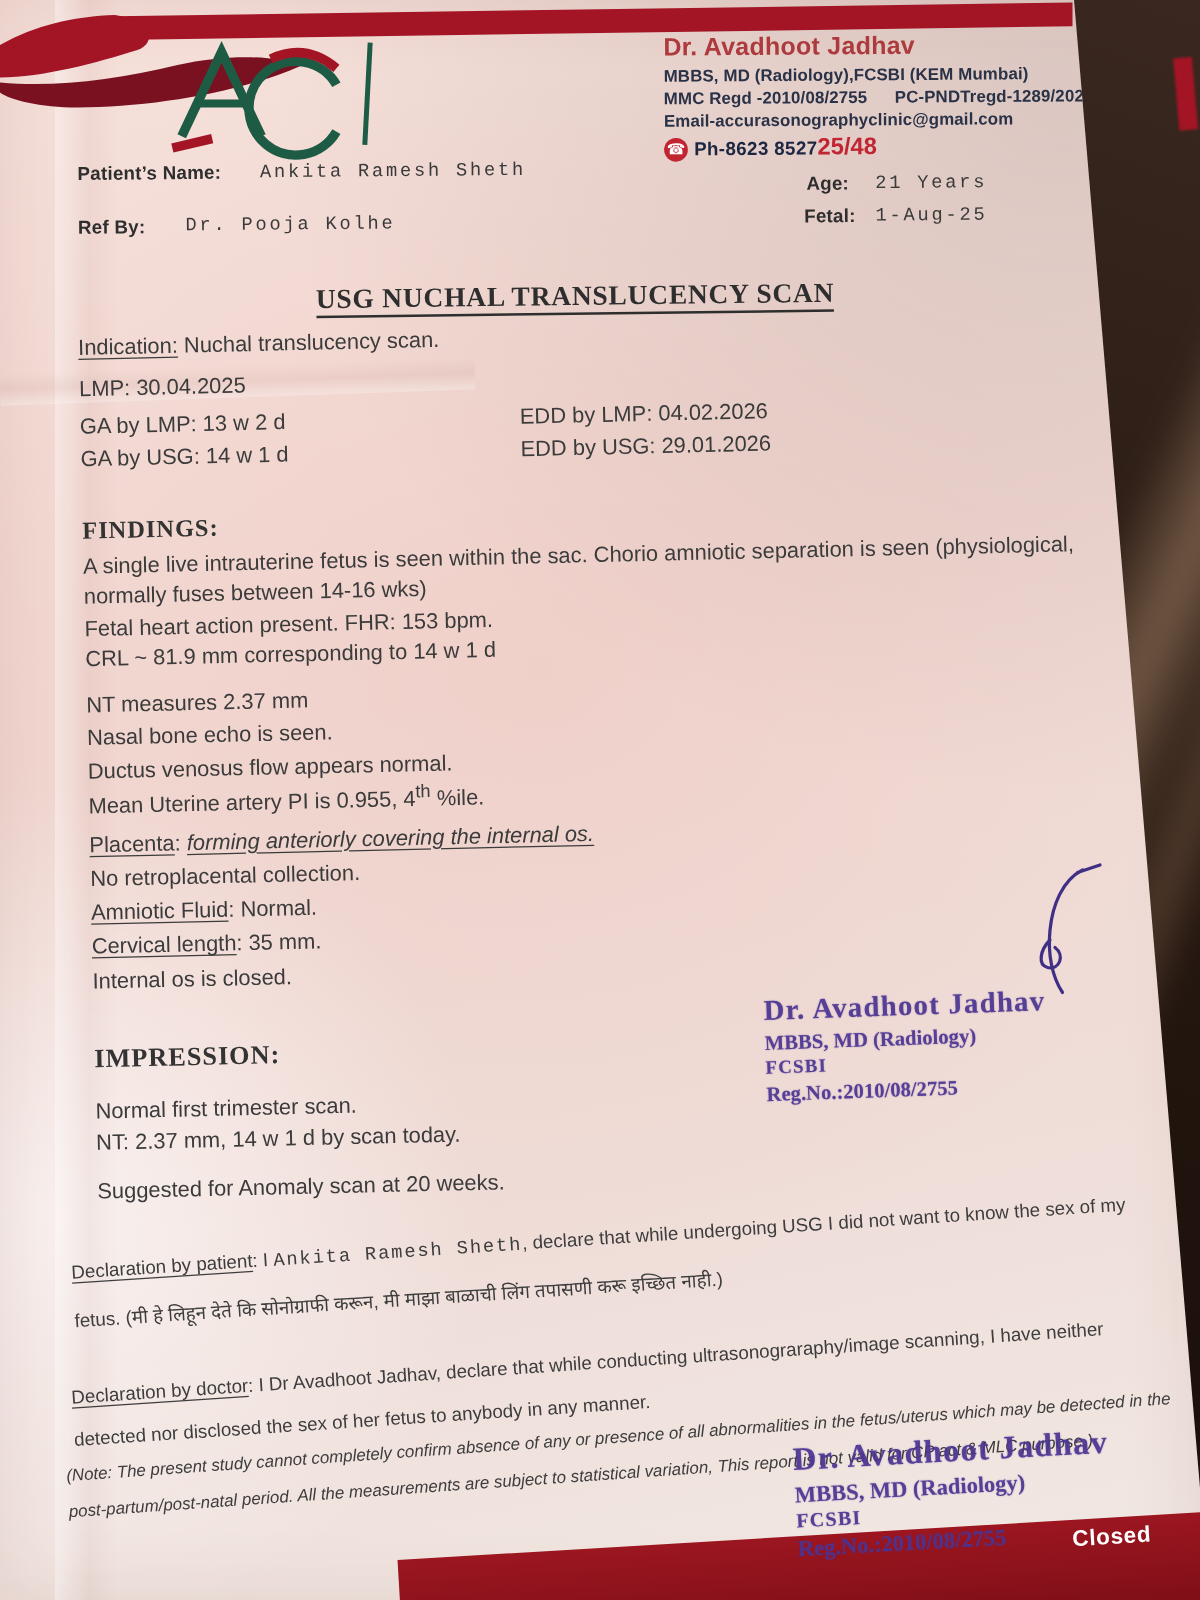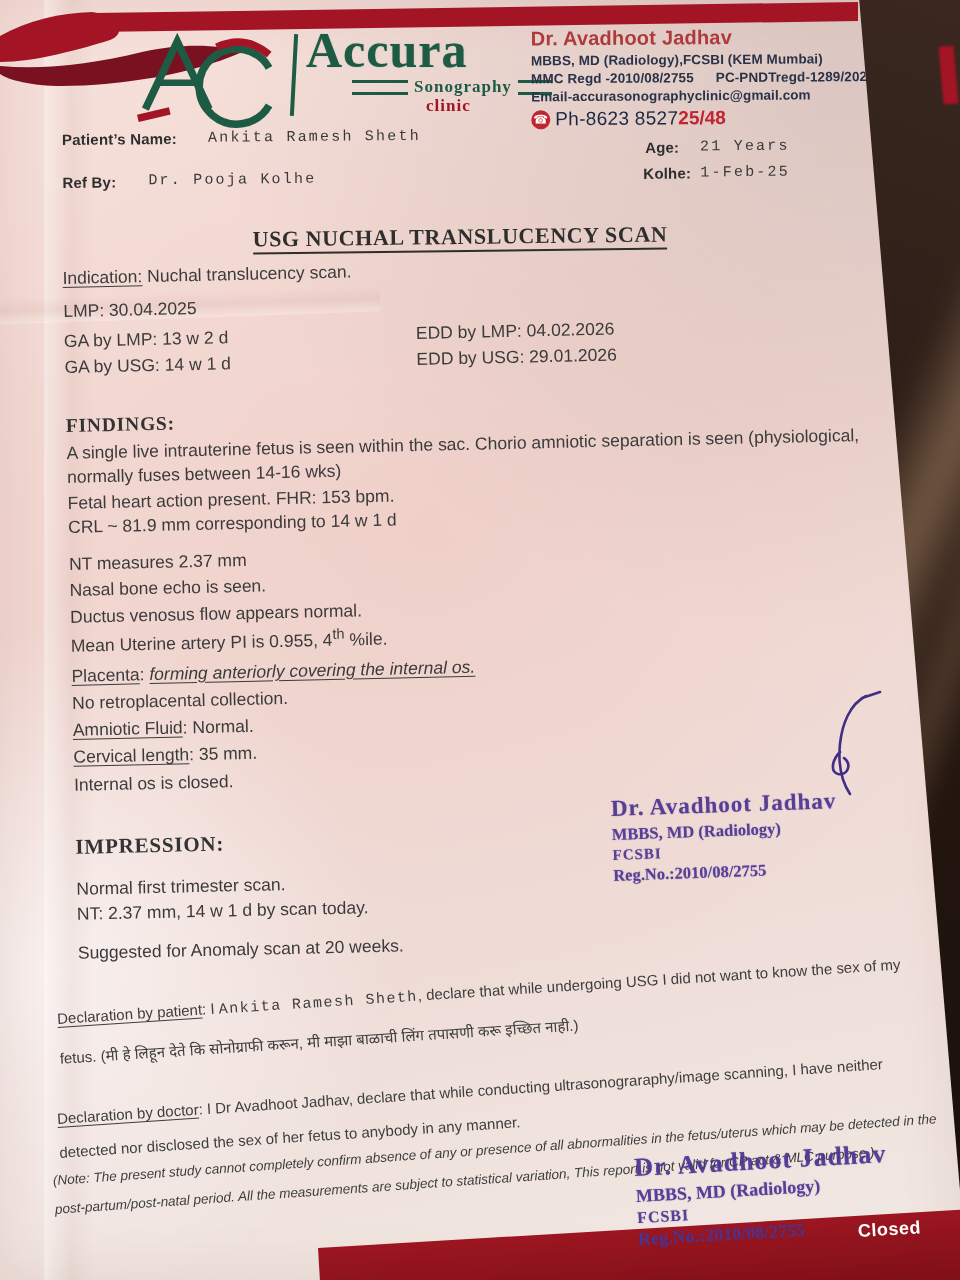--- a/index.html
+++ b/index.html
@@ -49,21 +49,21 @@
     letter-spacing:1px;margin:-1px 0 0 120px;}
 
   
   .doc-block{position:absolute;left:531px;top:26px;width:400px;transform:rotate(-.4deg);}
   .doc-name{color:#ad3a3c;font-weight:bold;font-size:20px;letter-spacing:.2px;}
   .doc-line{color:#2a3247;font-weight:600;font-size:13.5px;margin-top:3px;letter-spacing:.1px;}
   .doc-regs{display:flex;gap:22px;}
   .phone-row{display:flex;align-items:center;margin-top:4px;}
   .phone-icon{width:19px;height:19px;border-radius:50%;background:#c02531;color:#fff;
     font-size:12px;display:flex;align-items:center;justify-content:center;margin-right:5px;}
-  .phone-num{color:#1d2742;font-weight:normal;font-size:19px;letter-spacing:.3px;}
+  .phone-num{color:#1d2742;font-weight:bold;font-size:15px;letter-spacing:.3px;}
   .phone-red{color:#c02531;font-weight:bold;font-size:19px;}
 
   
   .patient-block{position:absolute;left:0;top:0;width:960px;transform:rotate(-.5deg);transform-origin:60px 140px;}
   .pl{position:absolute;font-weight:600;font-size:15px;color:#2e2e2e;letter-spacing:.2px;}
   .pv{position:absolute;font-family:"Liberation Mono",monospace;font-size:15px;color:#3a3a3a;letter-spacing:2.2px;}
 
   
   .rpt-title{position:absolute;left:0;top:224px;width:920px;text-align:center;transform:rotate(-.7deg);}
   .rpt-title span{font-family:"Liberation Serif",serif;font-weight:bold;font-size:22px;color:#2e2e2e;
@@ -130,29 +130,20 @@
 
   <div class="logo">
     <svg width="150" height="104" viewBox="0 0 160 110">
       <path d="M10 86 L44 14 L78 86" stroke="#1e5b45" stroke-width="8" fill="none"></path>
       <path d="M24 58 H64" stroke="#1e5b45" stroke-width="7" fill="none"></path>
       <path d="M2 96 L36 88" stroke="#a31424" stroke-width="8" fill="none"></path>
       <path d="M142 42 A40 40 0 1 0 142 82" stroke="#1e5b45" stroke-width="8" fill="none"></path>
       <path d="M86 20 Q116 6 142 28" stroke="#a31424" stroke-width="8" fill="none"></path>
     </svg>
     <div class="logo-divider"></div>
-    <div>
-      <div class="logo-name">Accura</div>
-      <div class="logo-sub">
-        <span class="bar"></span>
-        <span class="txt">Sonography</span>
-        <span class="bar small"></span>
-      </div>
-      <div class="logo-clinic">clinic</div>
-    </div>
   </div>
 
   <div class="doc-block">
     <div class="doc-name">Dr. Avadhoot Jadhav</div>
     <div class="doc-line">MBBS, MD (Radiology),FCSBI (KEM Mumbai)</div>
     <div class="doc-line doc-regs">
       <span>MMC Regd -2010/08/2755</span>
       <span>PC-PNDTregd-1289/2022</span>
     </div>
     <div class="doc-line">Email-accurasonographyclinic@gmail.com</div>
@@ -163,22 +154,22 @@
     </div>
   </div>
 
   <div class="patient-block">
     <span class="pl" style="left:62px;top:131px">Patient’s Name:</span>
     <span class="pv" style="left:208px;top:131px">Ankita Ramesh Sheth</span>
     <span class="pl" style="left:62px;top:174px">Ref By:</span>
     <span class="pv" style="left:148px;top:173px">Dr. Pooja Kolhe</span>
     <span class="pl" style="left:645px;top:144px">Age:</span>
     <span class="pv" style="left:700px;top:144px">21 Years</span>
-    <span class="pl" style="left:643px;top:170px">Kolhe:</span>
-    <span class="pv" style="left:700px;top:170px">1-Feb-25</span>
+    <span class="pl" style="left:643px;top:170px">Fetal:</span>
+    <span class="pv" style="left:700px;top:170px">1-Aug-25</span>
   </div>
 
   <div class="rpt-title">
     <span>USG NUCHAL TRANSLUCENCY SCAN</span>
   </div>
 
   <div class="body-block">
     <div class="abs" style="top:13px">
       <span class="u">Indication:</span>
       <span>Nuchal translucency scan.</span>

